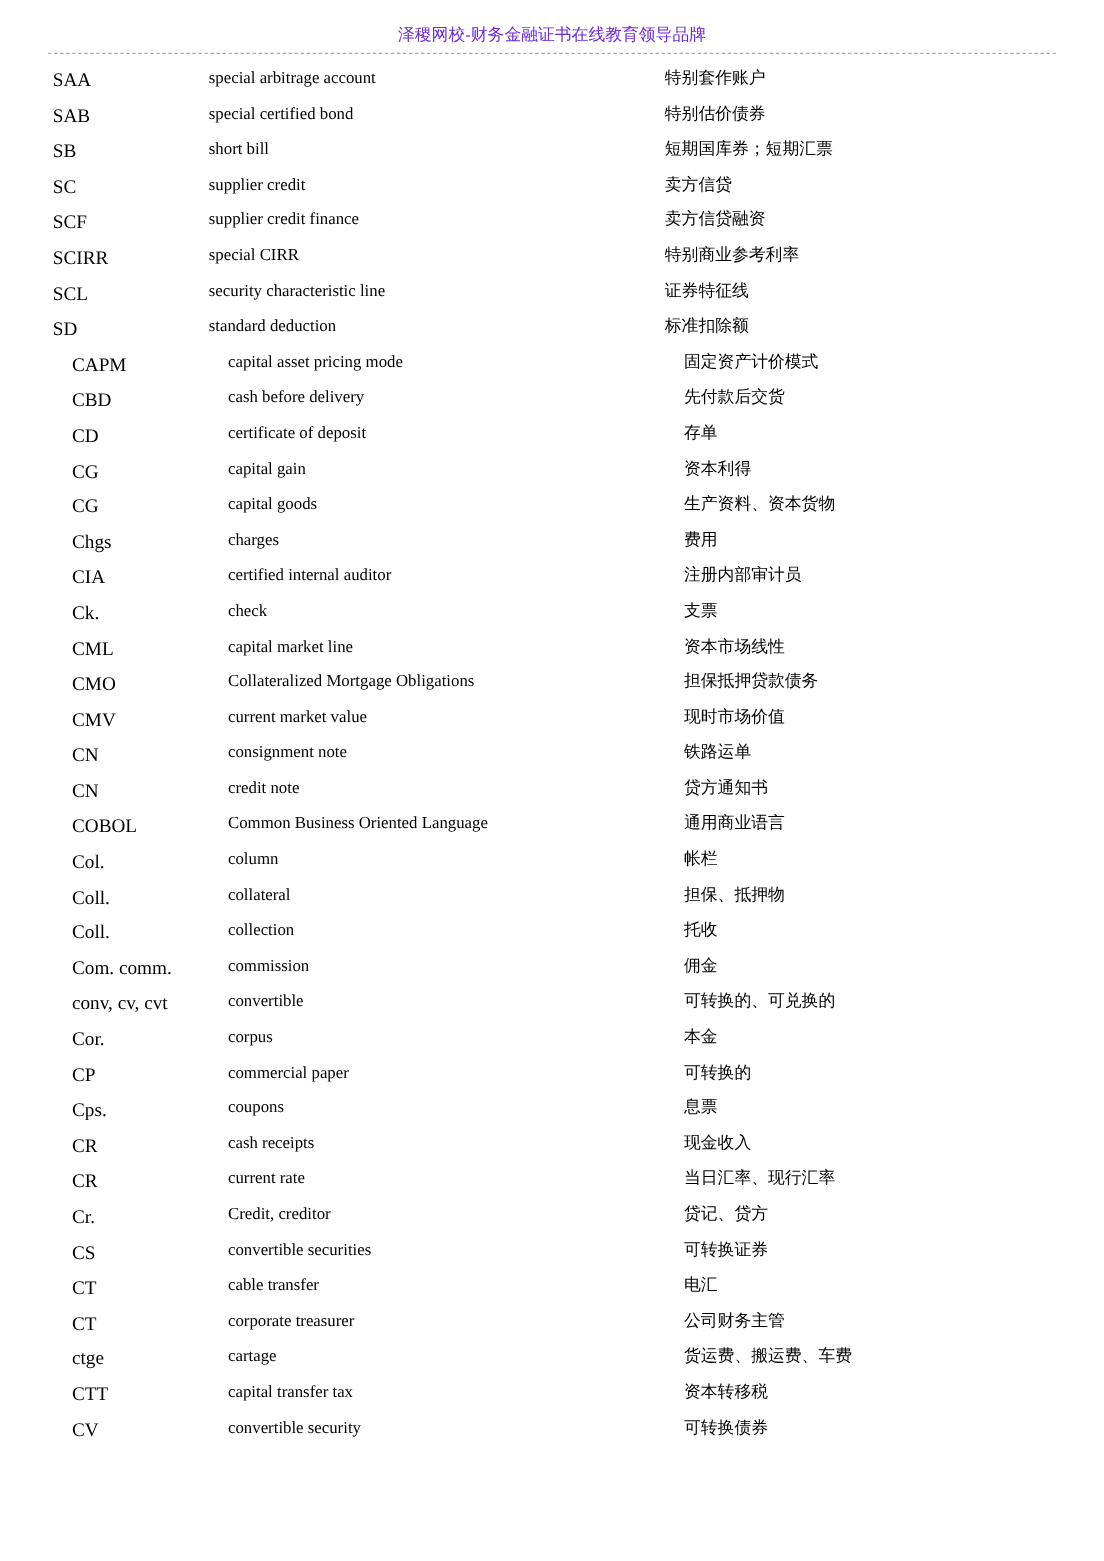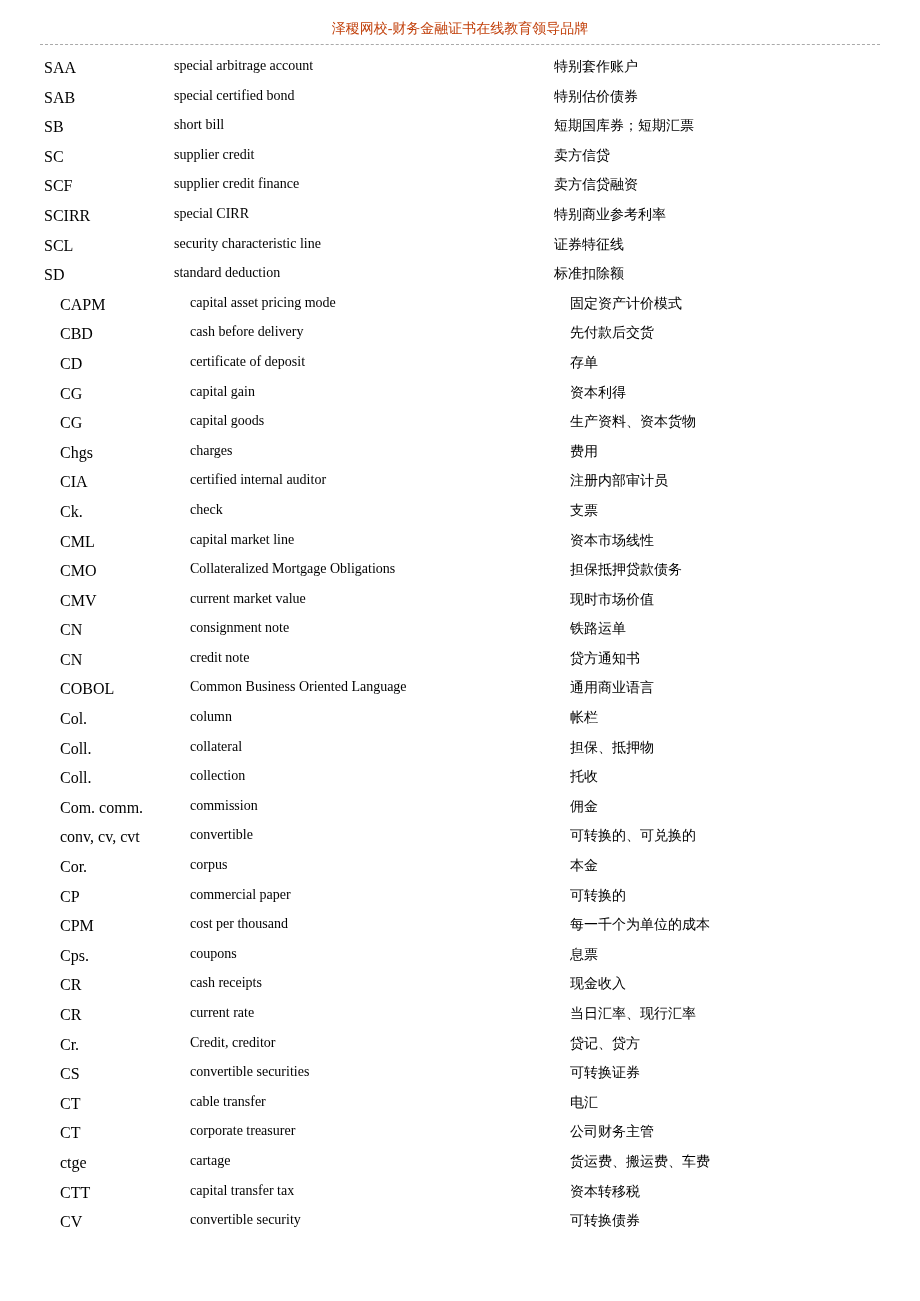--- a/index.html
+++ b/index.html
@@ -12,21 +12,21 @@
       font-family: SimSun, "宋体", serif;
       font-size: 14px;
       color: #000;
       width: 920px;
       min-height: 1301px;
       padding: 20px 40px;
     }
     .page-header {
       text-align: center;
       font-size: 14px;
-      color: #c2410c;
+      color: #6d28d9;
       padding-bottom: 6px;
       border-bottom: 1px dashed #aaa;
       margin-bottom: 8px;
     }
     .glossary-table {
       width: 100%;
       border-collapse: collapse;
     }
     .glossary-table tr td {
       padding: 2px 4px;
@@ -39,21 +39,21 @@
       font-size: 16px;
       white-space: nowrap;
     }
     .col-en {
       width: 380px;
       font-family: Liberation Serif, serif;
       font-size: 14px;
     }
     .col-zh {
       font-size: 14px;
-      font-family: Liberation Sans, sans-serif;
+      font-family: Liberation Serif, serif;
     }
     .indented .col-abbr,
     .indented .col-en,
     .indented .col-zh {
       padding-left: 20px;
     }
   </style>
 </head>
 <body>
 
@@ -202,25 +202,20 @@
         <td class="col-abbr">Cor.</td>
         <td class="col-en">corpus</td>
         <td class="col-zh">本金</td>
       </tr>
       <tr class="indented">
         <td class="col-abbr">CP</td>
         <td class="col-en">commercial  paper</td>
         <td class="col-zh">可转换的</td>
       </tr>
       <tr class="indented">
-        <td class="col-abbr">CPM</td>
-        <td class="col-en">cost  per thousand</td>
-        <td class="col-zh">每一千个为单位的成本</td>
-      </tr>
-      <tr class="indented">
         <td class="col-abbr">Cps.</td>
         <td class="col-en">coupons</td>
         <td class="col-zh">息票</td>
       </tr>
       <tr class="indented">
         <td class="col-abbr">CR</td>
         <td class="col-en">cash  receipts</td>
         <td class="col-zh">现金收入</td>
       </tr>
       <tr class="indented">

